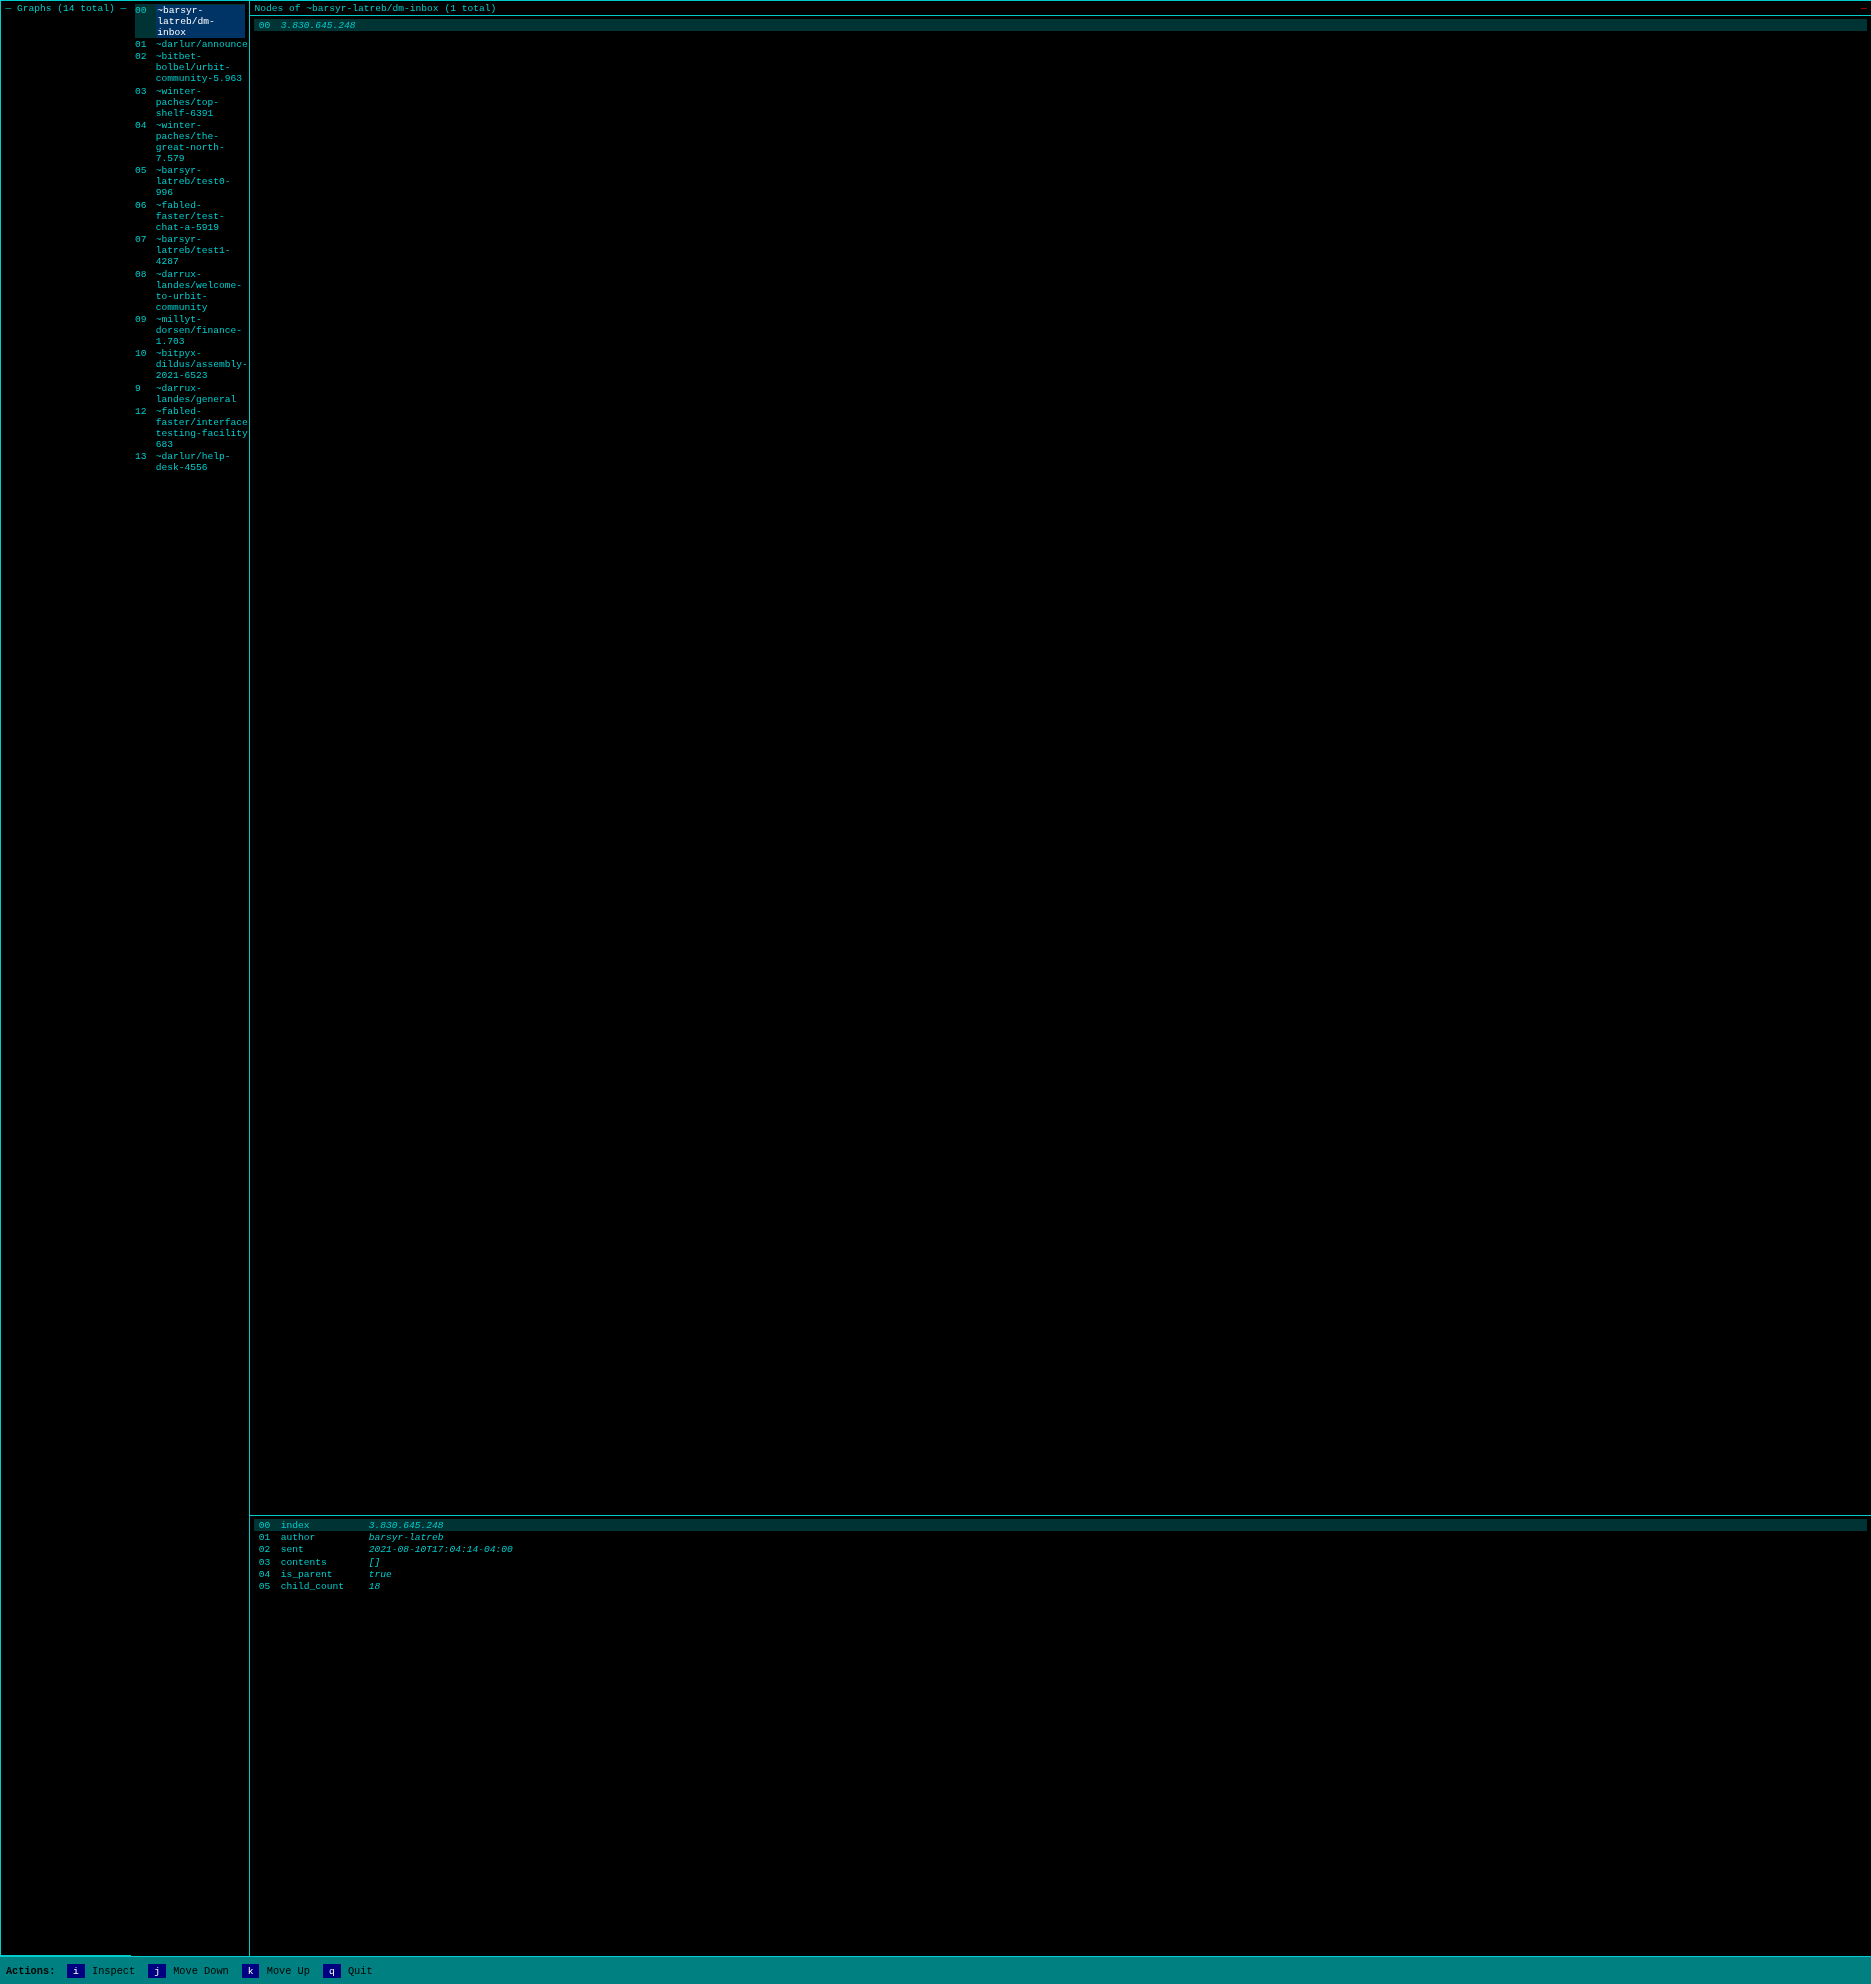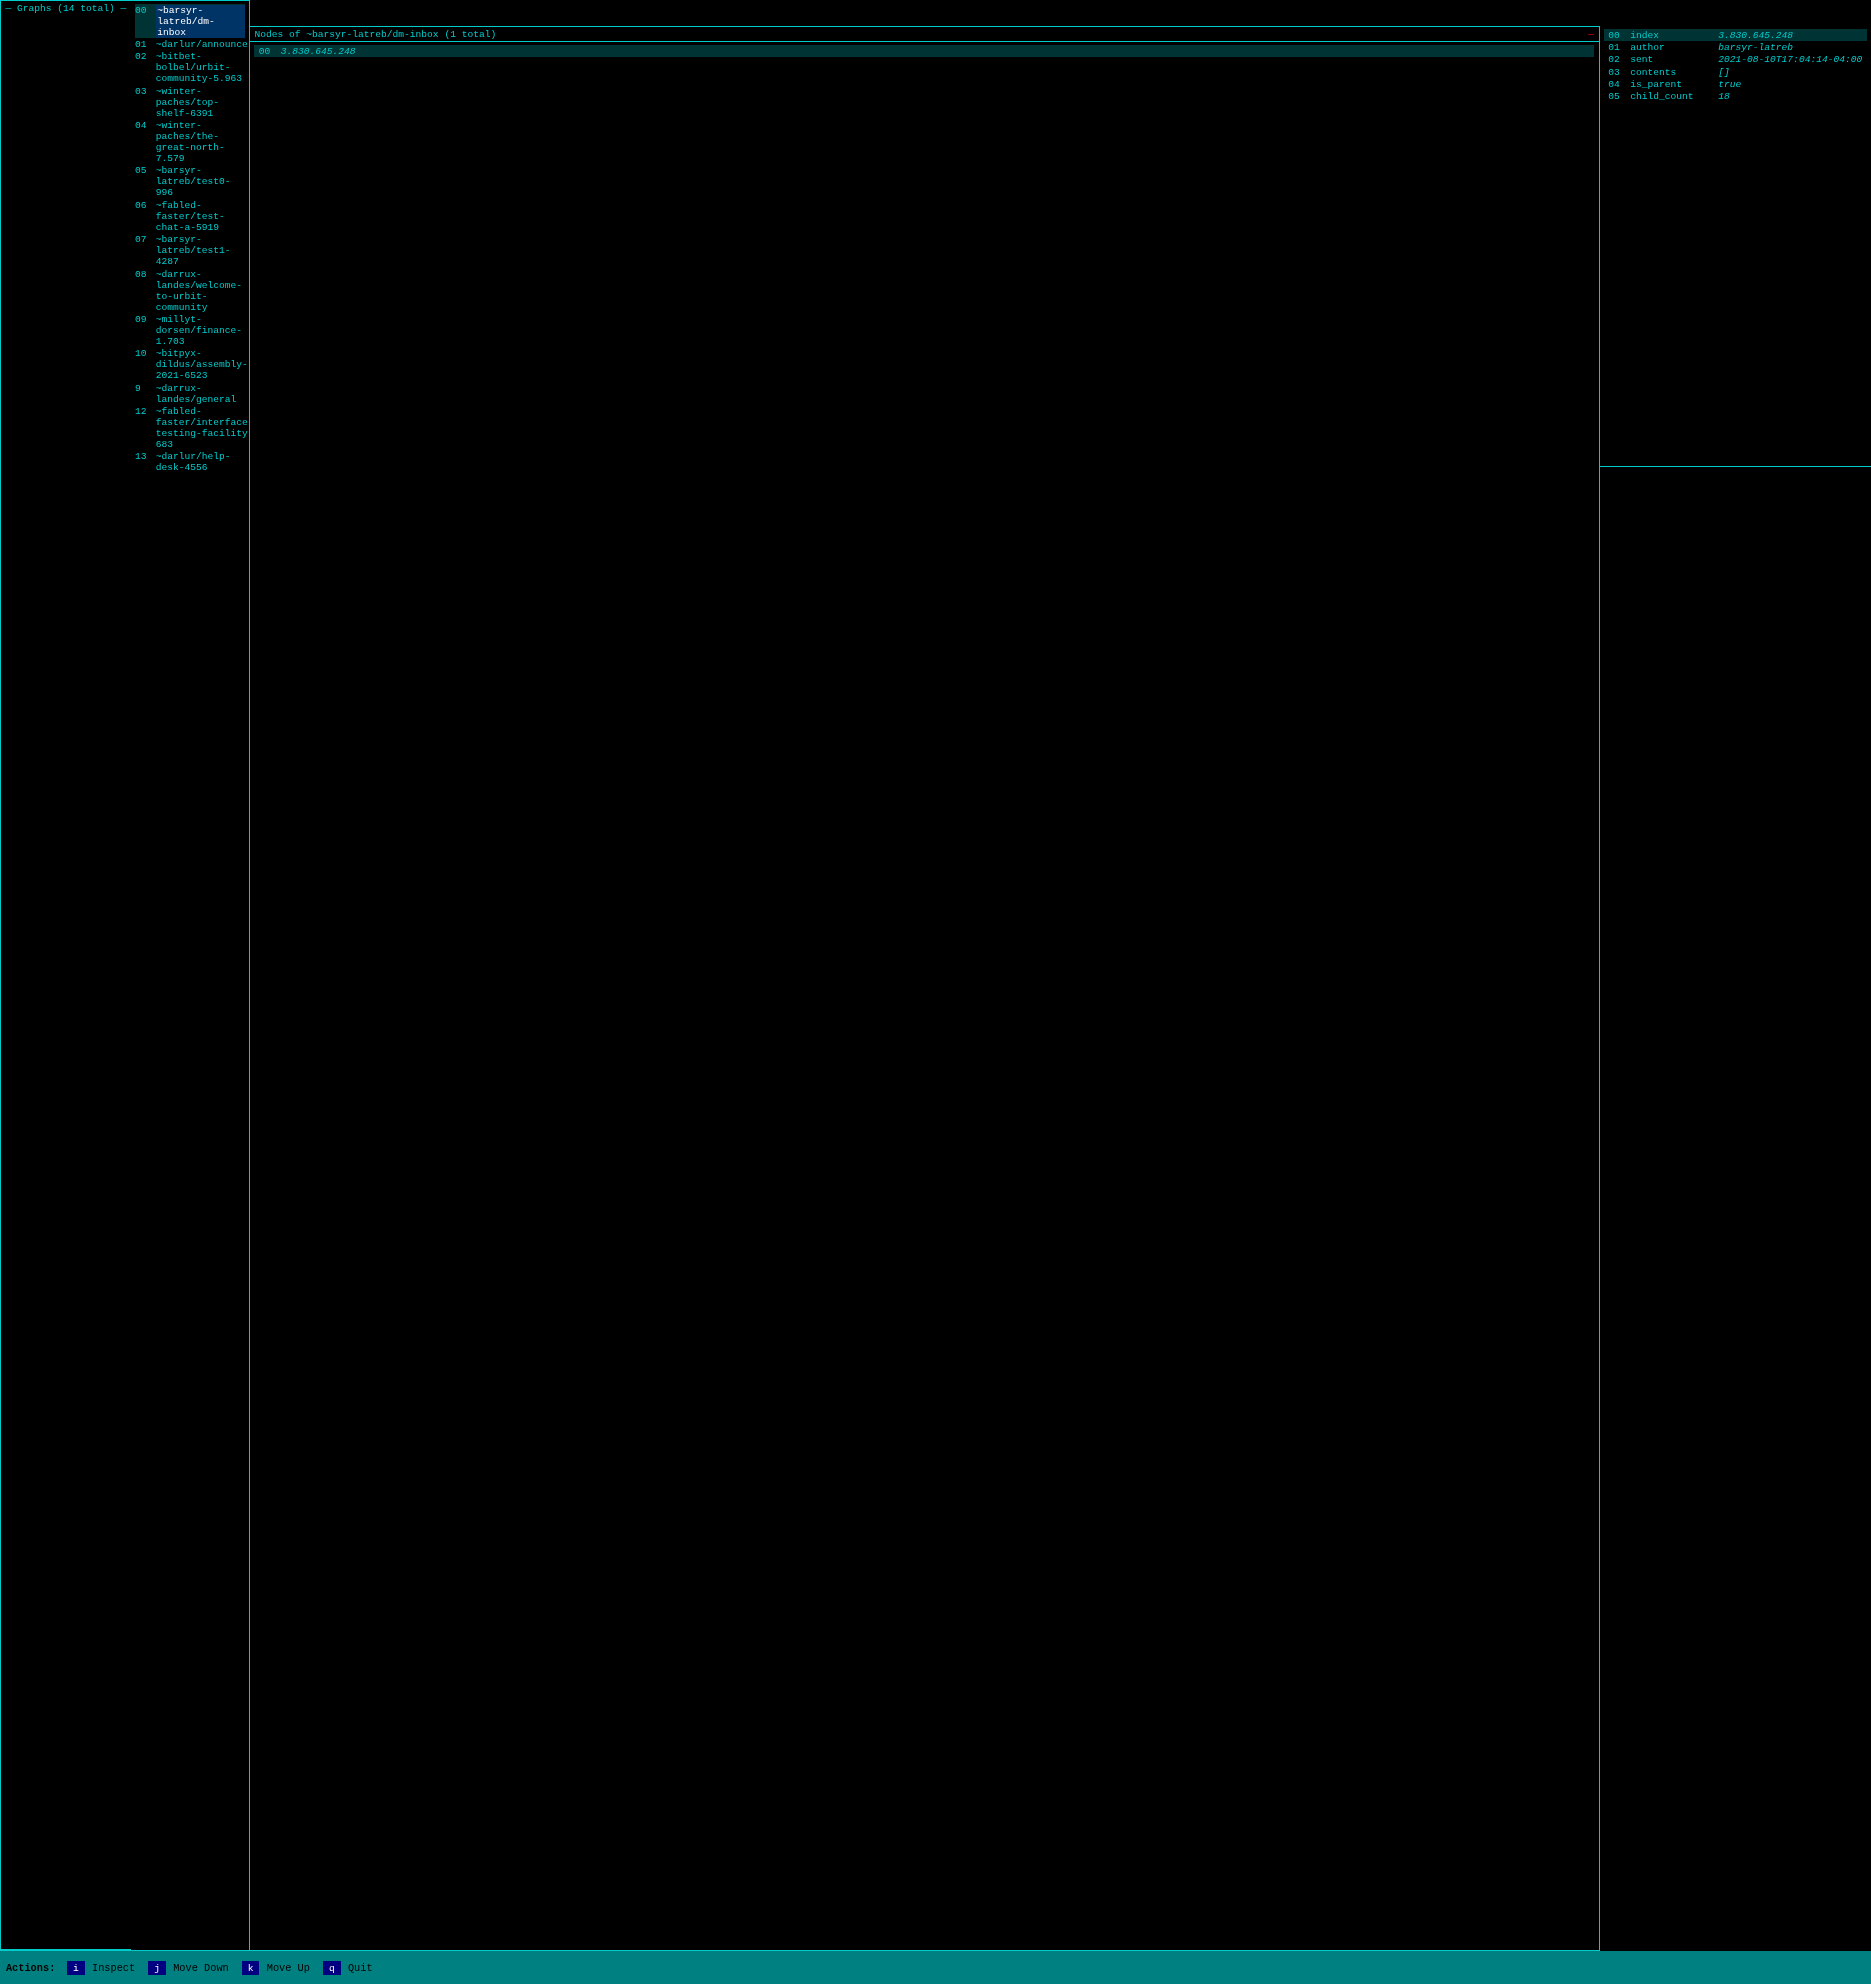--- a/index.html
+++ b/index.html
@@ -88,22 +88,22 @@
     .graph-item.selected .graph-name {
       background: #003366;
       color: #ffffff;
       padding: 0 1.5px;
     }
 
     
     .right-column {
       flex: 1;
       display: flex;
+      flex-direction: column;
       min-width: 0;
-      margin-top: 26px;
     }
 
     
     .nodes-panel {
       border: 0.7px solid #00cccc;
       border-left: none;
       flex: 1;
       display: flex;
       flex-direction: column;
       background: #000;
@@ -140,21 +140,21 @@
       min-width: 88px;
     }
 
     .node-row .col-val {
       color: #00cccc;
       font-style: italic;
     }
 
     
     .bottom-bar {
-      height: 34px;
+      height: 28px;
       background: #008080;
       display: flex;
       align-items: center;
       padding: 0 5.9px;
       flex-shrink: 0;
     }
 
     .bottom-bar .actions-label {
       color: #000;
       font-size: 10.3px;

